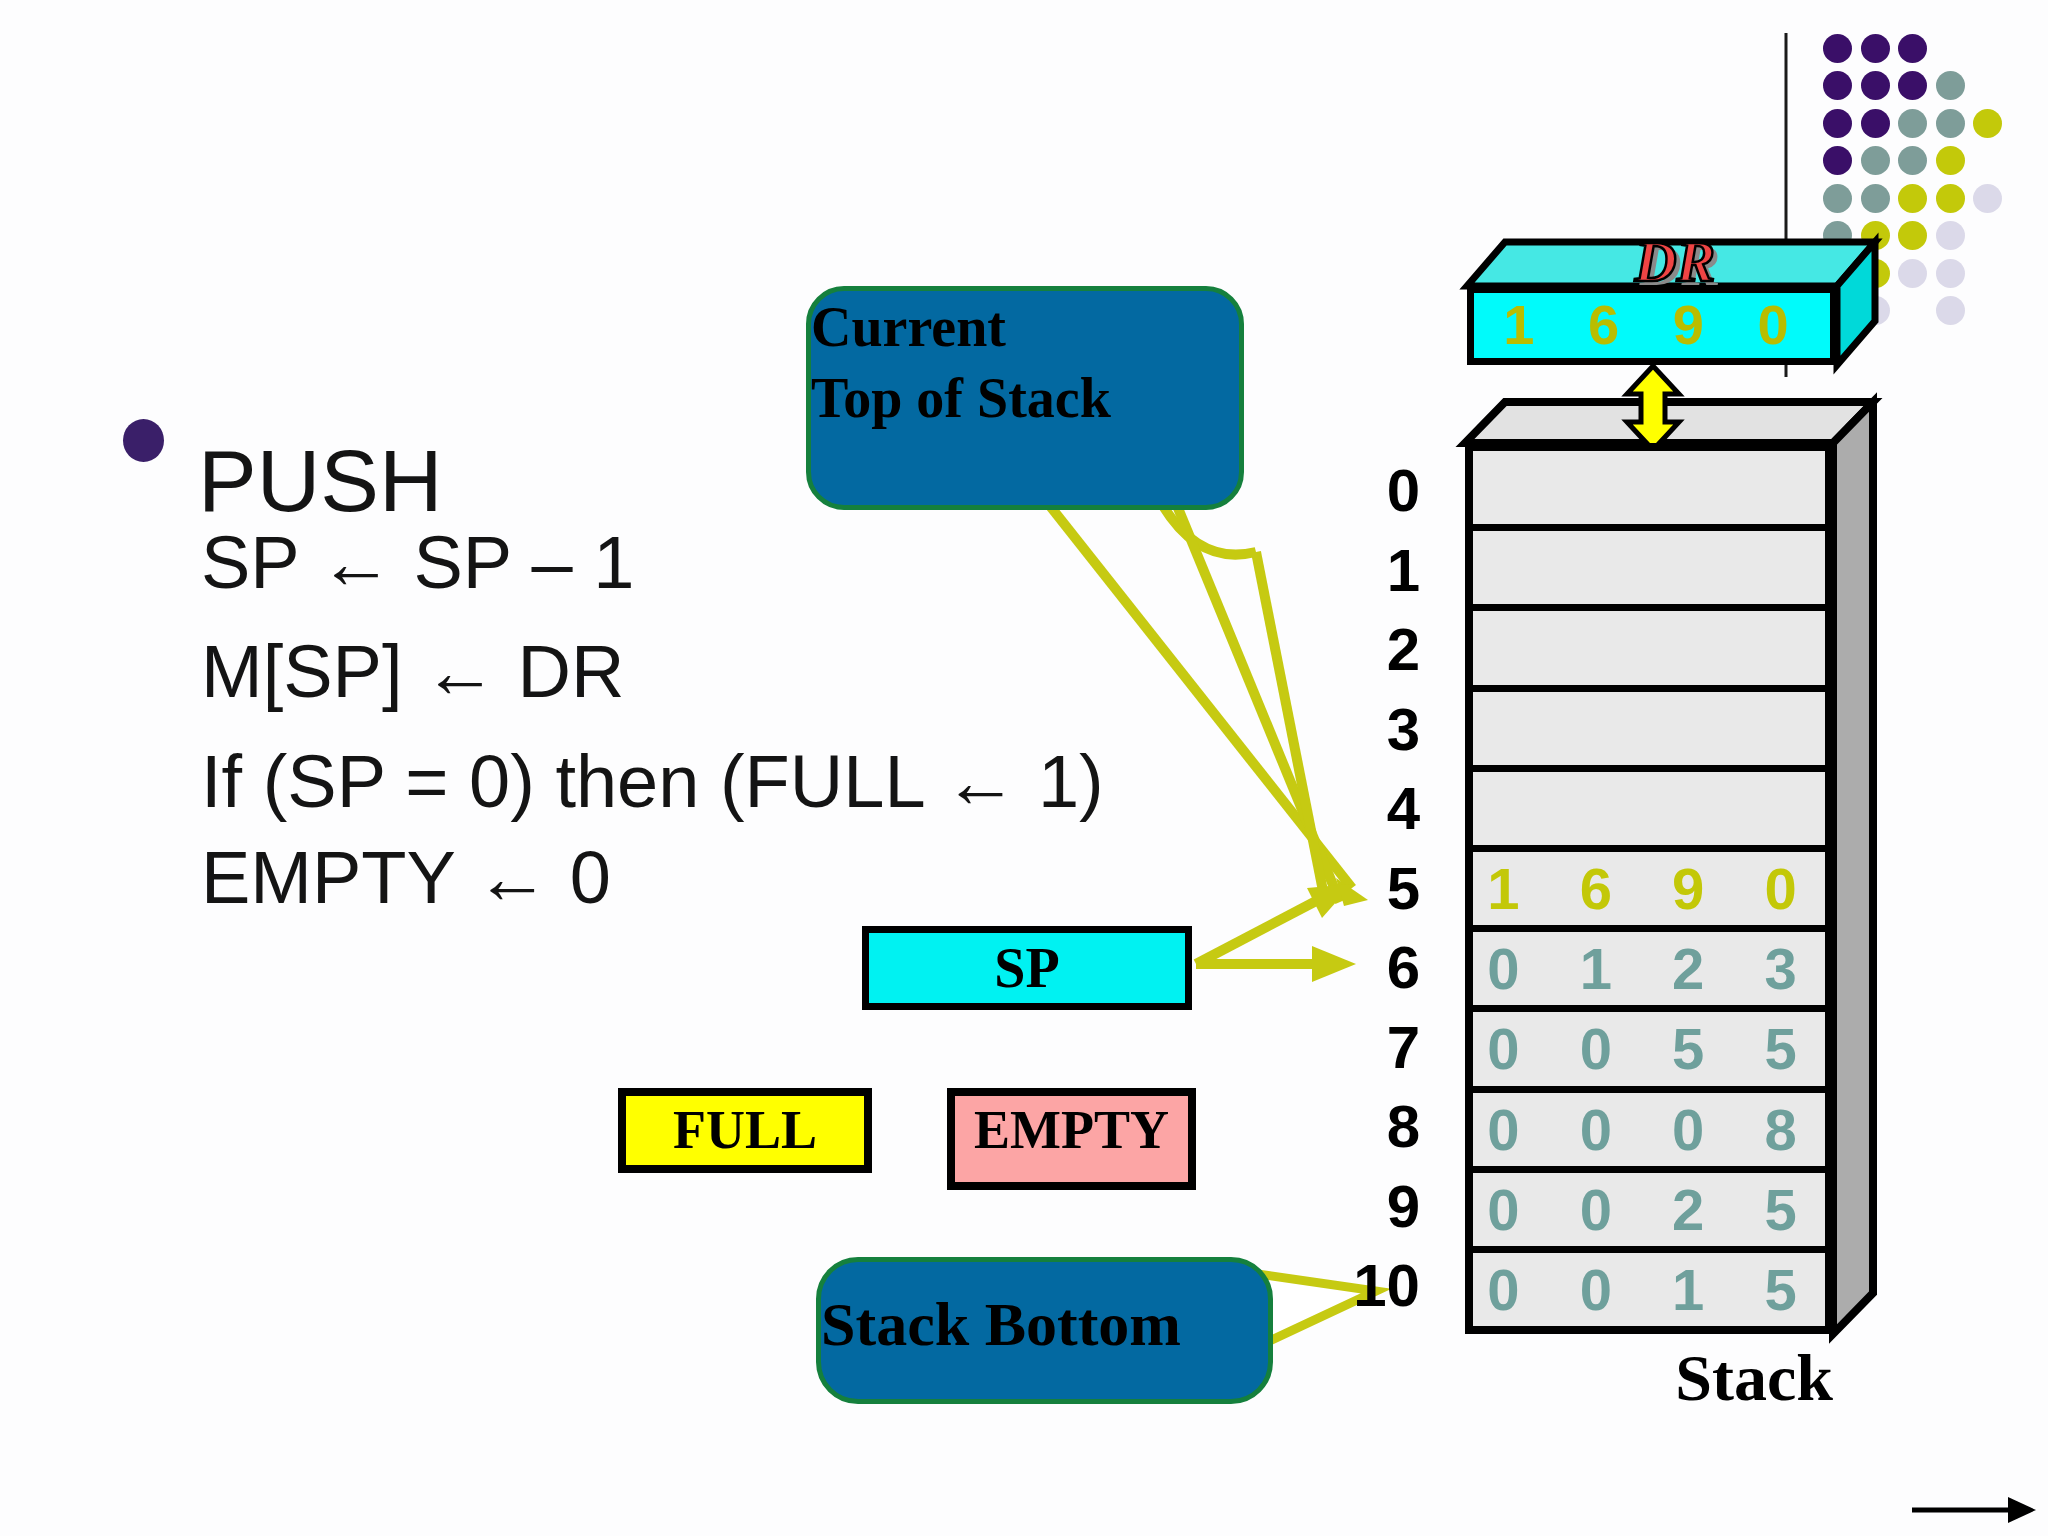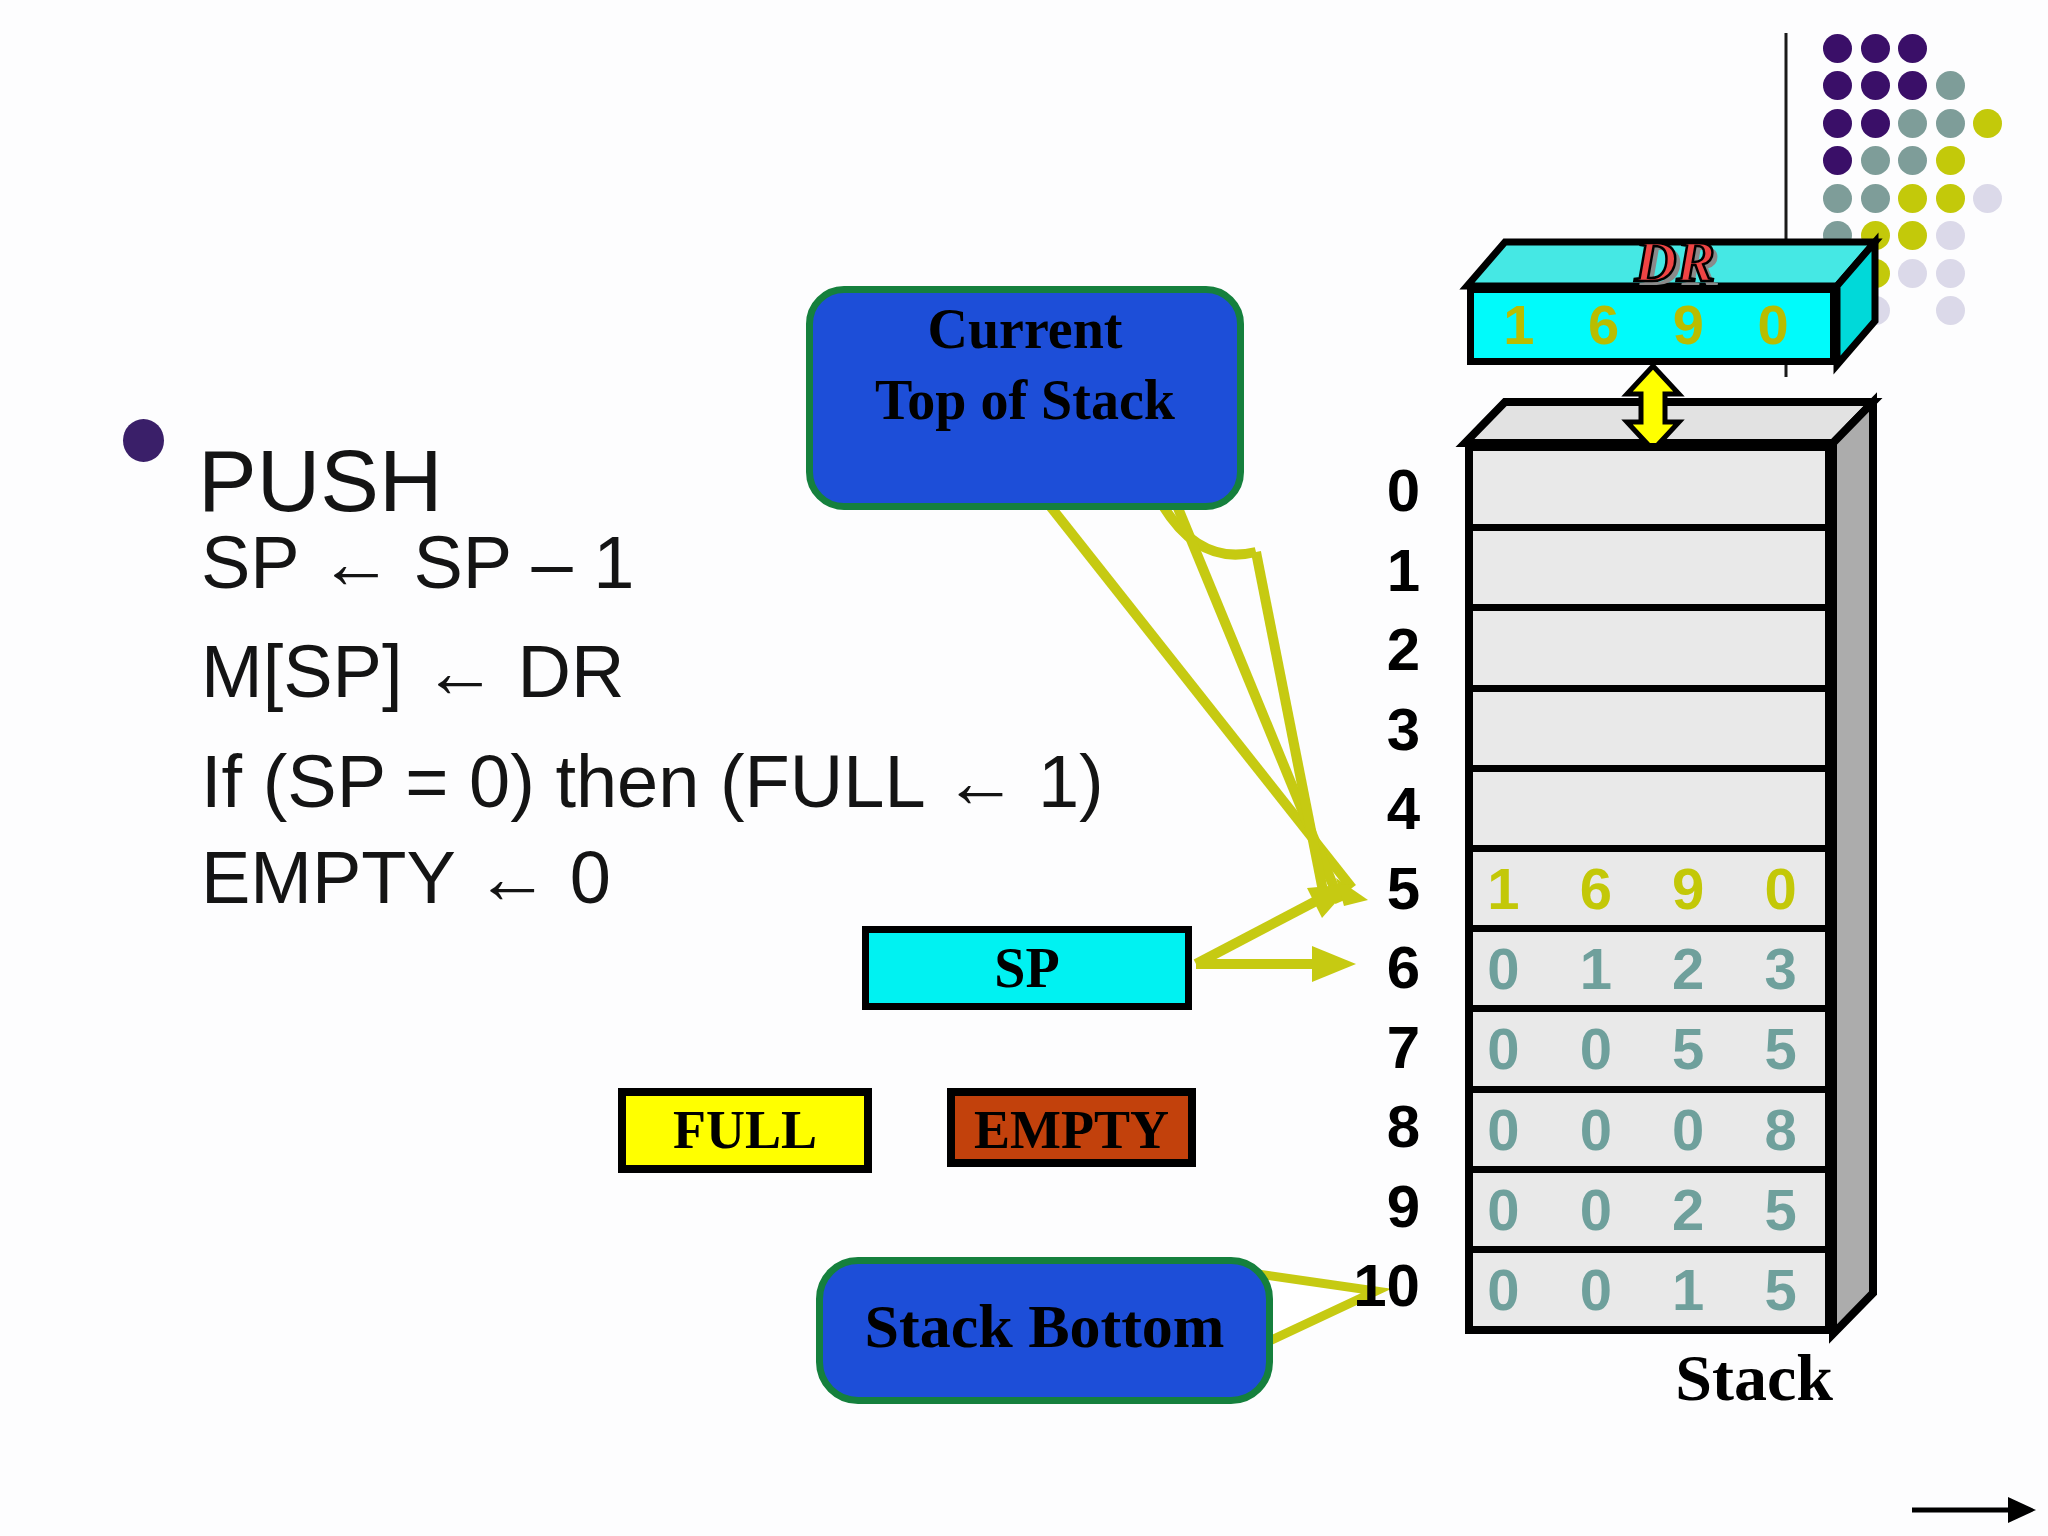--- a/index.html
+++ b/index.html
@@ -57,42 +57,41 @@
   .row-label{
     position:absolute; left:1270px; width:150px; text-align:right;
     font-size:60px; font-weight:bold; color:#000;
   }
   .stack-caption{
     left:1465px; top:1340px; width:368px; text-align:right;
     font-family:"Liberation Serif", serif; font-weight:bold; font-size:66px; color:#000;
   }
   
   .callout{
-    background:#1d4ed8; border:7px solid #15803d; box-sizing:border-box;
+    background:#0369a1; border:5px solid #15803d; box-sizing:border-box;
     font-family:"Liberation Serif", serif; font-weight:bold; color:#000;
-    text-align:center;
   }
   .callout-tos{
     left:806px; top:286px; width:438px; height:224px; border-radius:38px;
     font-size:56px; line-height:71px; padding-top:1px;
   }
   .callout-bottom{
     left:799px; top:1257px; width:457px; height:147px; border-radius:42px;
     font-size:62px; line-height:124px; white-space:nowrap;margin-left:17px;
   }
   
   .regbox{
     box-sizing:border-box; border:7px solid #000; text-align:center;
     font-family:"Liberation Serif", serif; font-weight:bold; color:#000;
   }
   .sp-box{left:862px; top:926px; width:330px; height:84px; background:#00F2F2;
     font-size:56px; line-height:70px;}
   .full-box{left:618px; top:1088px; width:254px; height:85px; background:#FFFF00;
     border-width:8px; font-size:54px; line-height:69px;}
-  .empty-box{left:947px; top:1088px; width:249px; height:79px; background:#c2410c;
+  .empty-box{left:947px; top:1088px; width:249px; height:102px; background:#fca5a5;
     border-width:8px; font-size:54px; line-height:69px;}
 </style>
 </head>
 <body>
 
 <div class="slide">
 
   <div id="dots-layer" class="abs">
       <span class="dot" style="left: 1823px; top: 33.5px; background: rgb(58, 15, 104);"></span>
       <span class="dot" style="left: 1860.5px; top: 33.5px; background: rgb(58, 15, 104);"></span>

